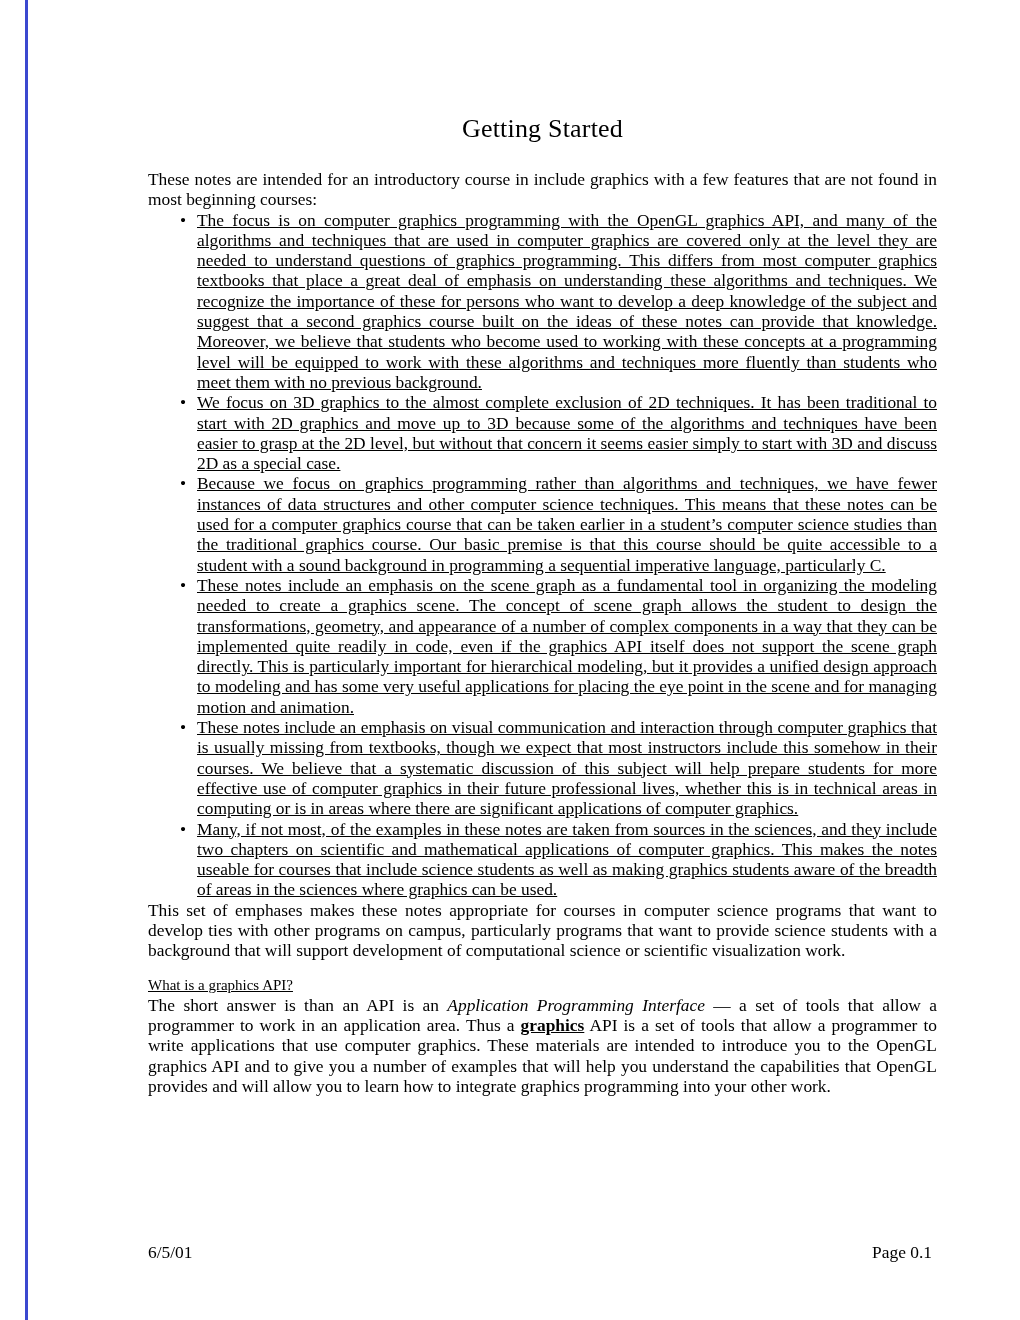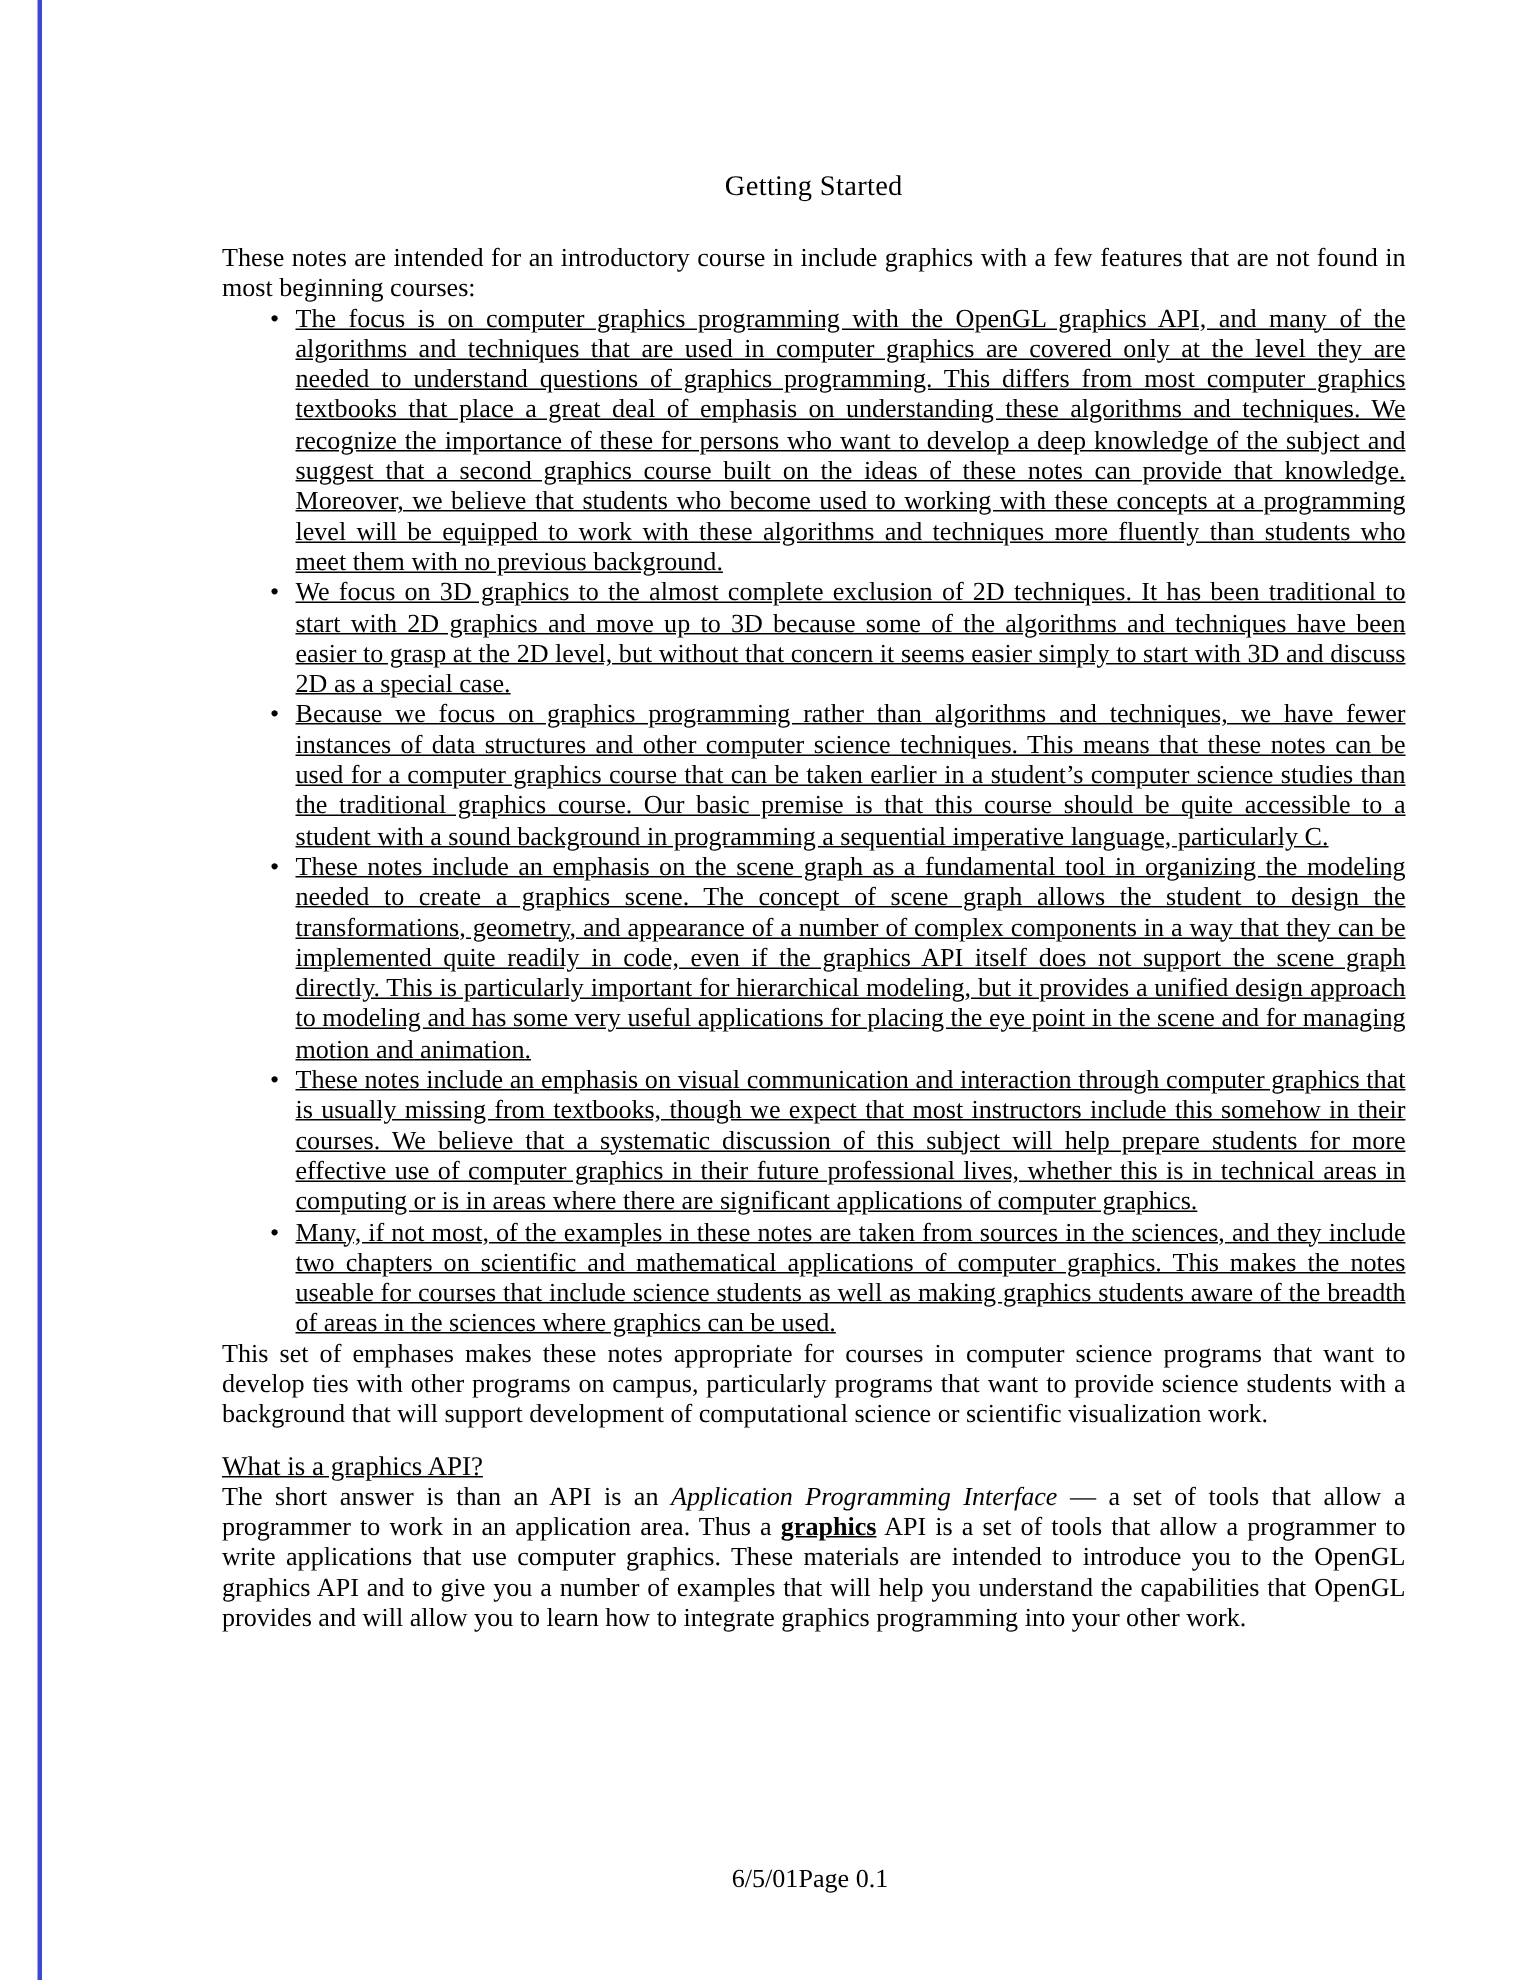--- a/index.html
+++ b/index.html
@@ -19,21 +19,21 @@
     width: 3px;
     height: 1320px;
   }
   .page-content {
     position: absolute;
     left: 148px;
     top: 0;
     width: 789px;
   }
   .doc-title {
-    font-size: 19px;
+    font-size: 26px;
     font-weight: normal;
     text-align: center;
     margin: 0;
     padding-top: 114px;
     padding-bottom: 25px;
     letter-spacing: 0.2px;
   }
   .body-text {
     font-size: 17.4px;
     line-height: 20.3px;
@@ -50,35 +50,35 @@
     position: relative;
     padding-left: 17px;
   }
   ul.feature-list li::before {
     content: "\2022";
     position: absolute;
     left: 0;
     top: 0;
   }
   .section-heading {
-    font-size: 18px;
+    font-size: 15px;
     font-weight: normal;
     text-decoration: underline;
     margin: 0;
     padding-top: 14px;
   }
   .api-para .it { font-style: italic; margin-top: 24px; }
   .api-para .bd { font-weight: bold; text-decoration: underline; }
   .page-footer {
     position: absolute;
     left: 148px;
     right: 88px;
     top: 1242px;
     display: flex;
-    justify-content: center;
+    justify-content: space-between;
     font-size: 17.4px;
   }
 </style>
 </head>
 <body>
 
 <div class="accent-bar" style="background: rgb(59, 72, 207);"></div>
 
 <div class="page-content">
   <h1 class="doc-title">Getting Started</h1>

